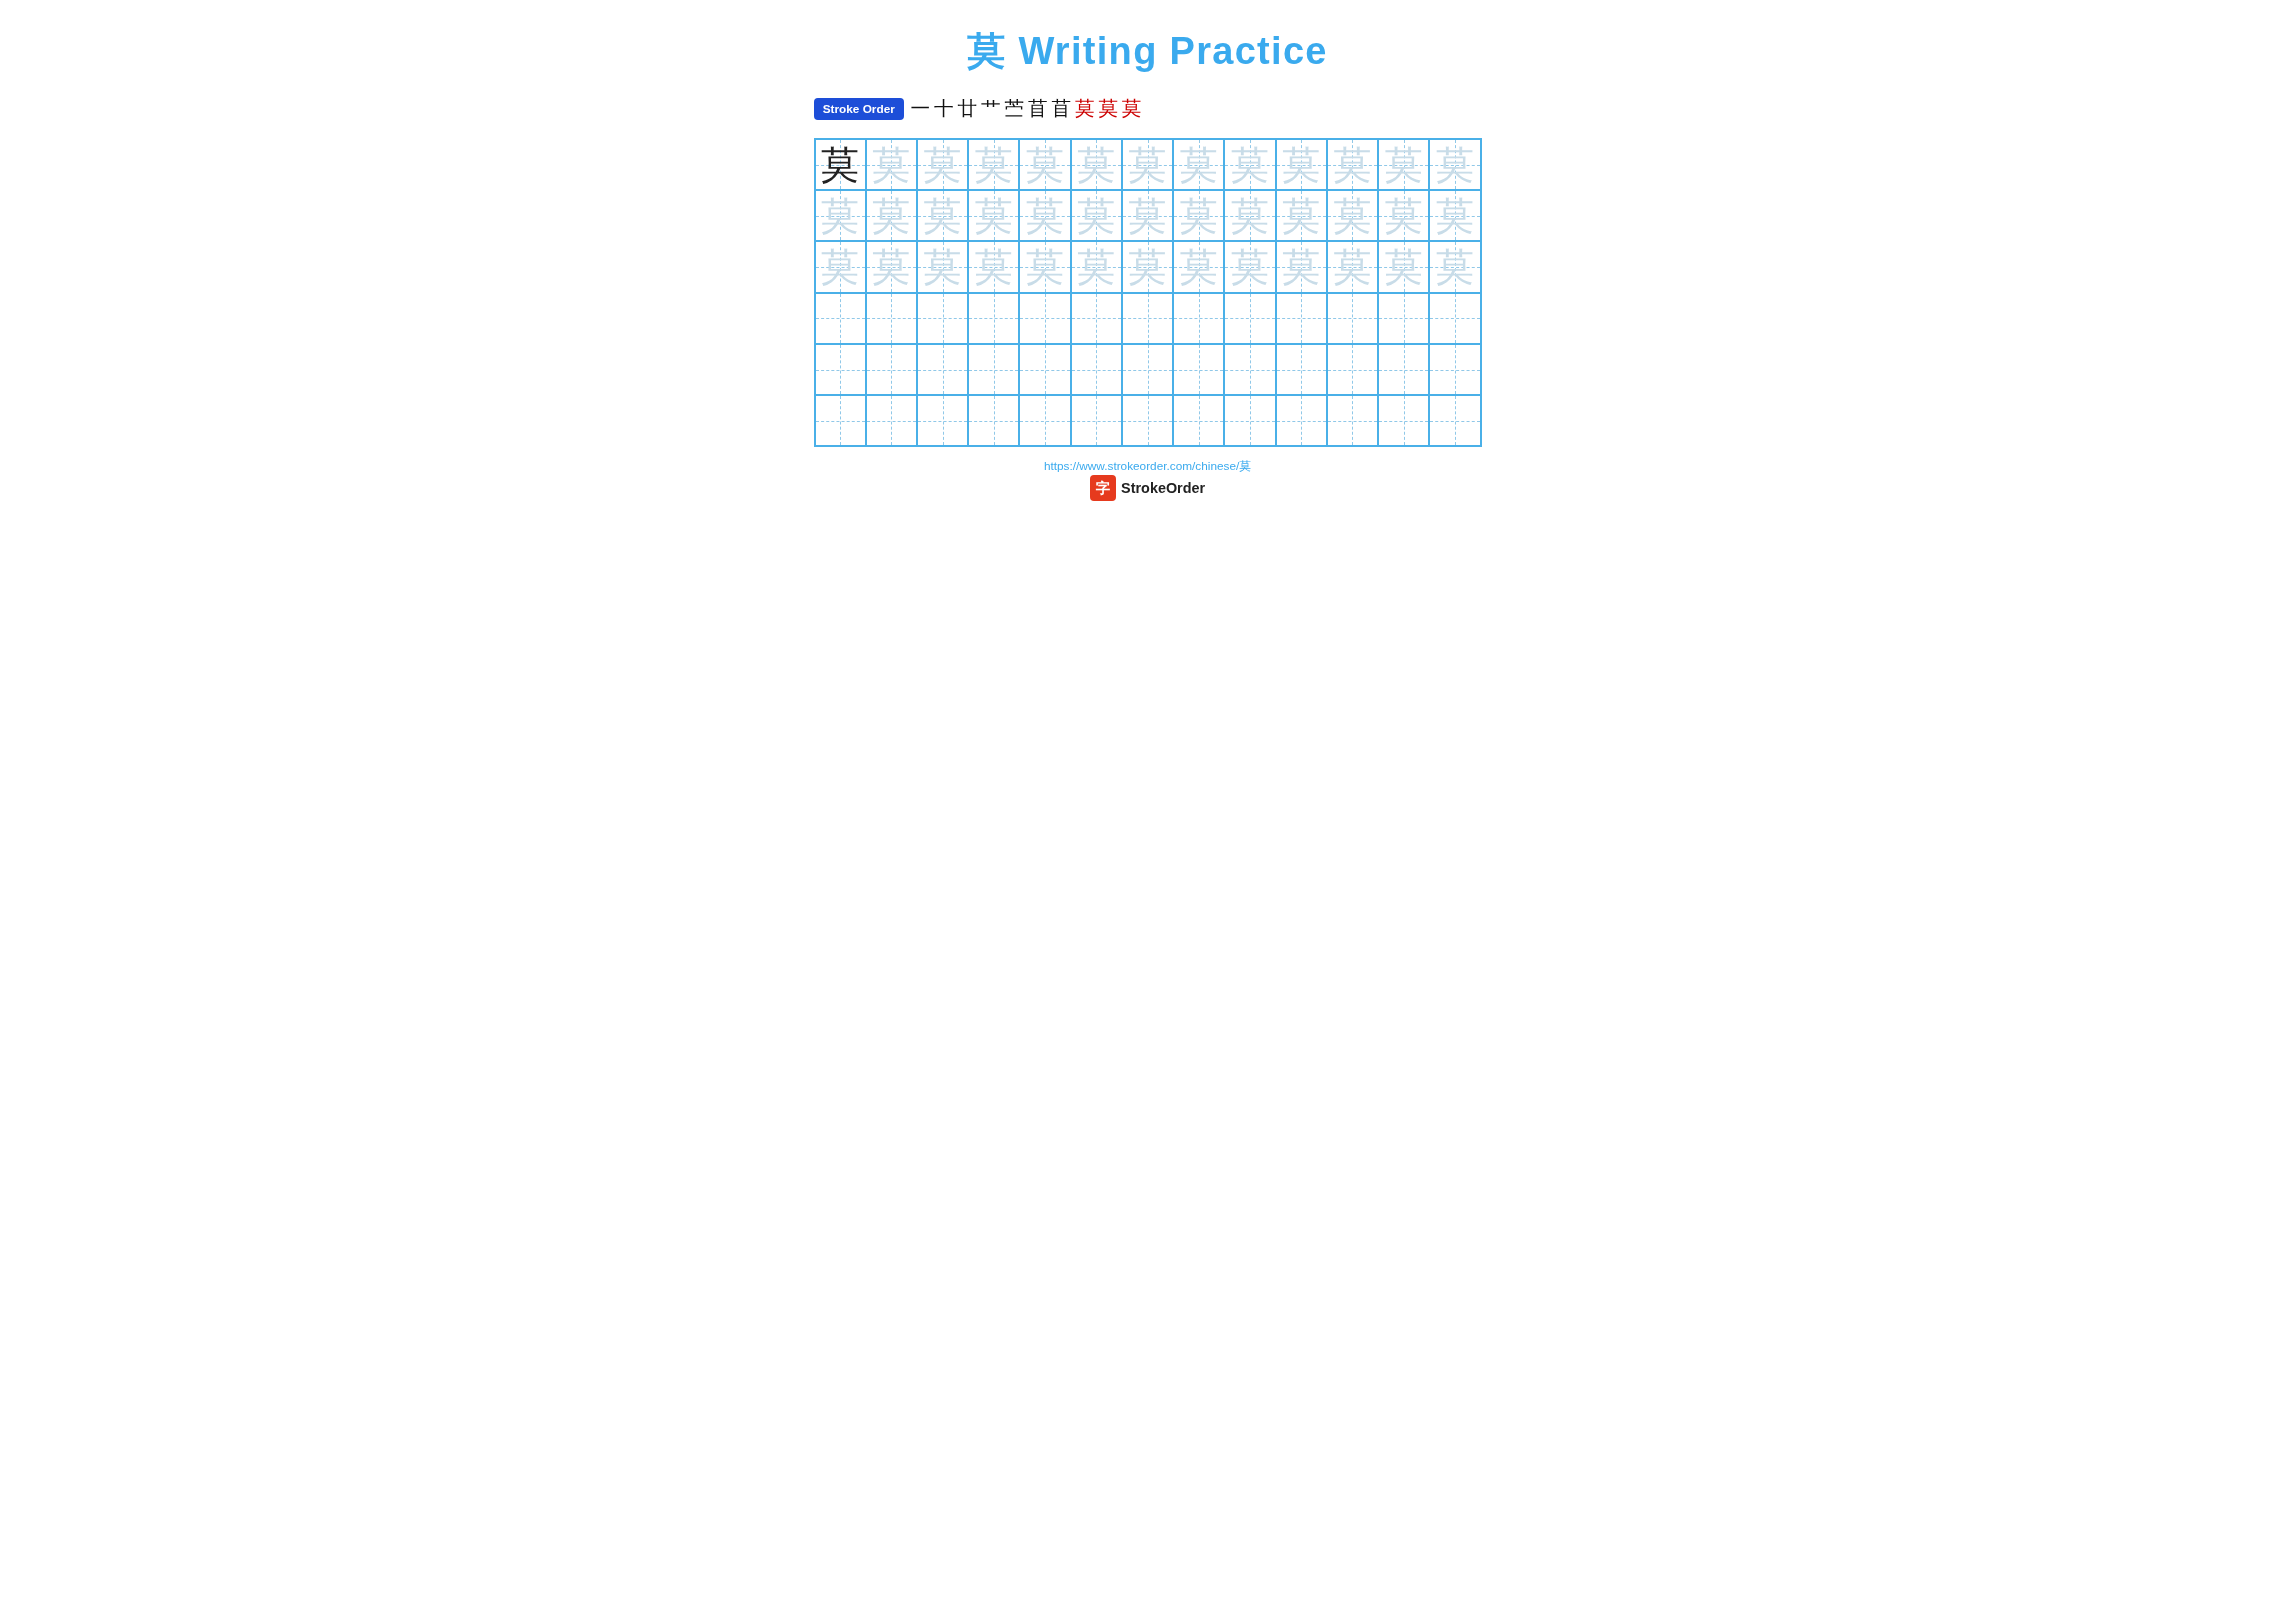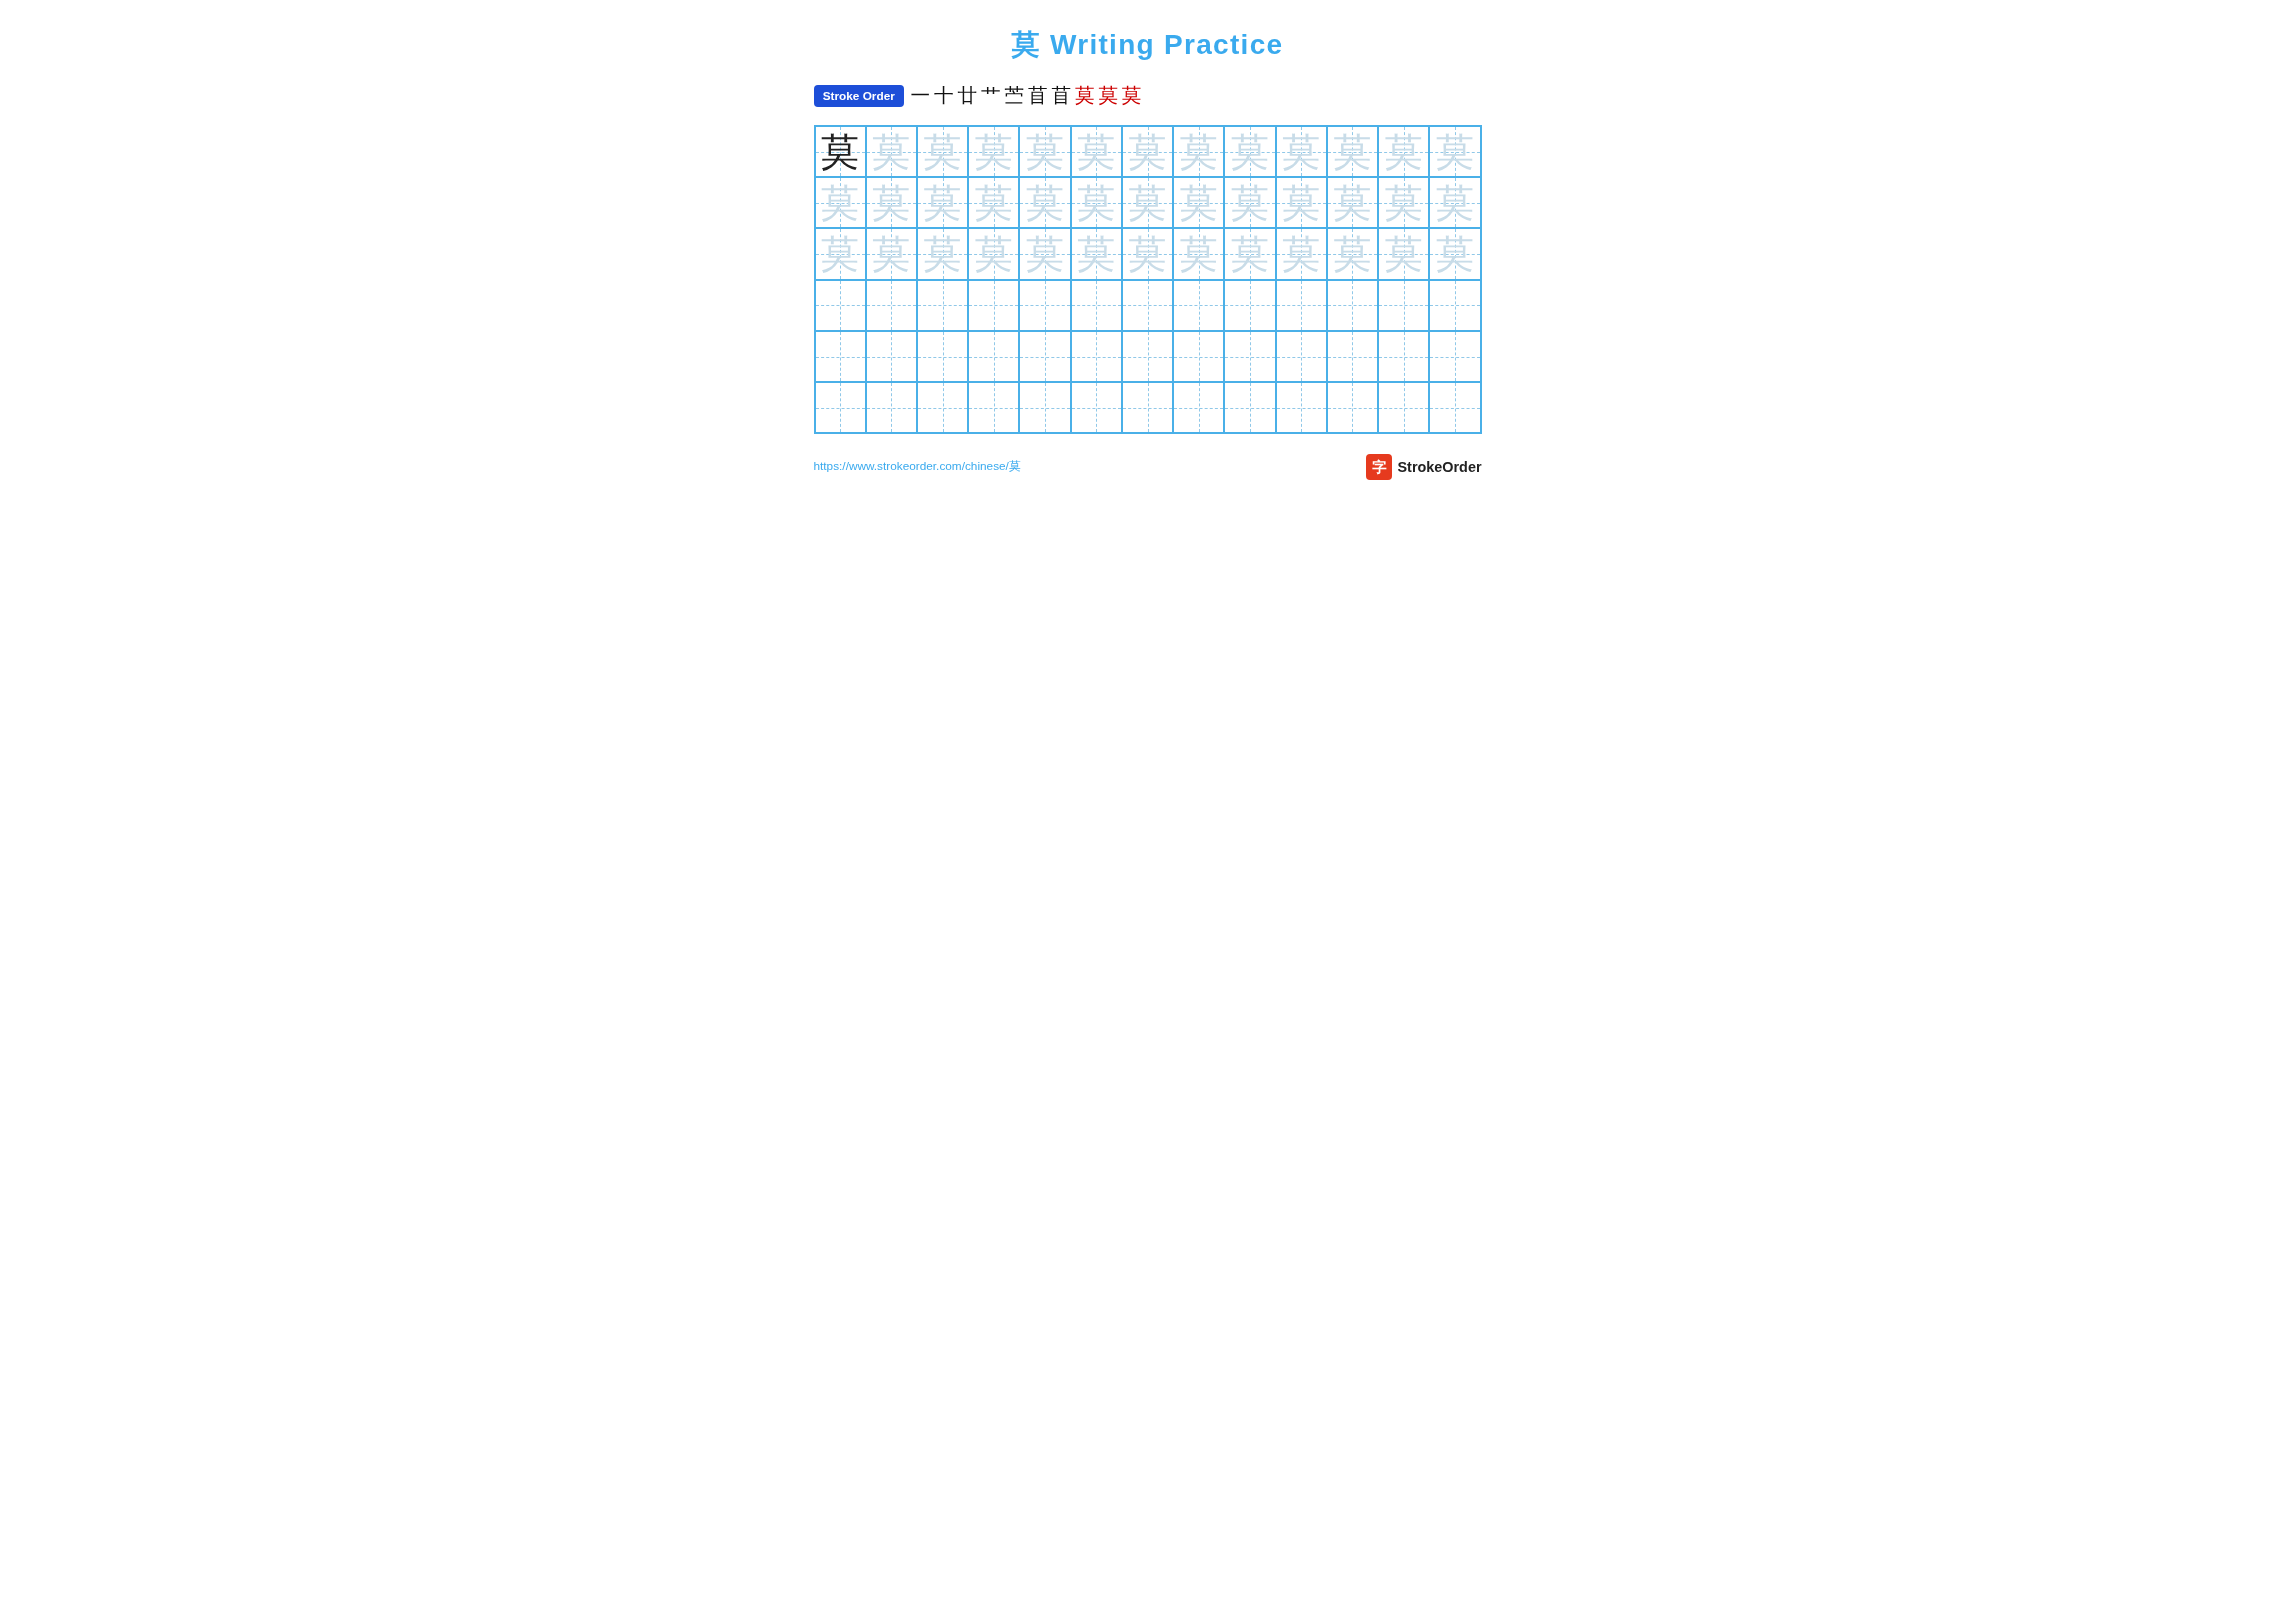--- a/index.html
+++ b/index.html
@@ -6,21 +6,21 @@
     body {
       background: #ffffff;
       font-family: serif;
       width: 720px;
       margin: 0 auto;
       padding: 26px 26px 19.6px 26px;
     }
 
     .page-title {
       text-align: center;
-      font-size: 28px;
+      font-size: 38px;
       font-weight: bold;
       color: #3aaaee;
       margin-bottom: 18.3px;
       font-family: sans-serif;
       letter-spacing: 1.3px;
     }
 
     .stroke-order-row {
       display: flex;
       align-items: center;
@@ -107,21 +107,22 @@
     }
 
     .cell-char.dark { color: #222; }
     .cell-char.light { color: #c8dce8; }
 
     
     .footer {
       display: flex;
       justify-content: space-between;
       align-items: center;
-      margin-top: 20px;
+      margin-top: 12px;
+      flex-direction: column;
     }
 
     .footer-url {
       color: #3aaaee;
       font-size: 11.8px;
       font-family: sans-serif;
     }
 
     .footer-brand {
       display: flex;

